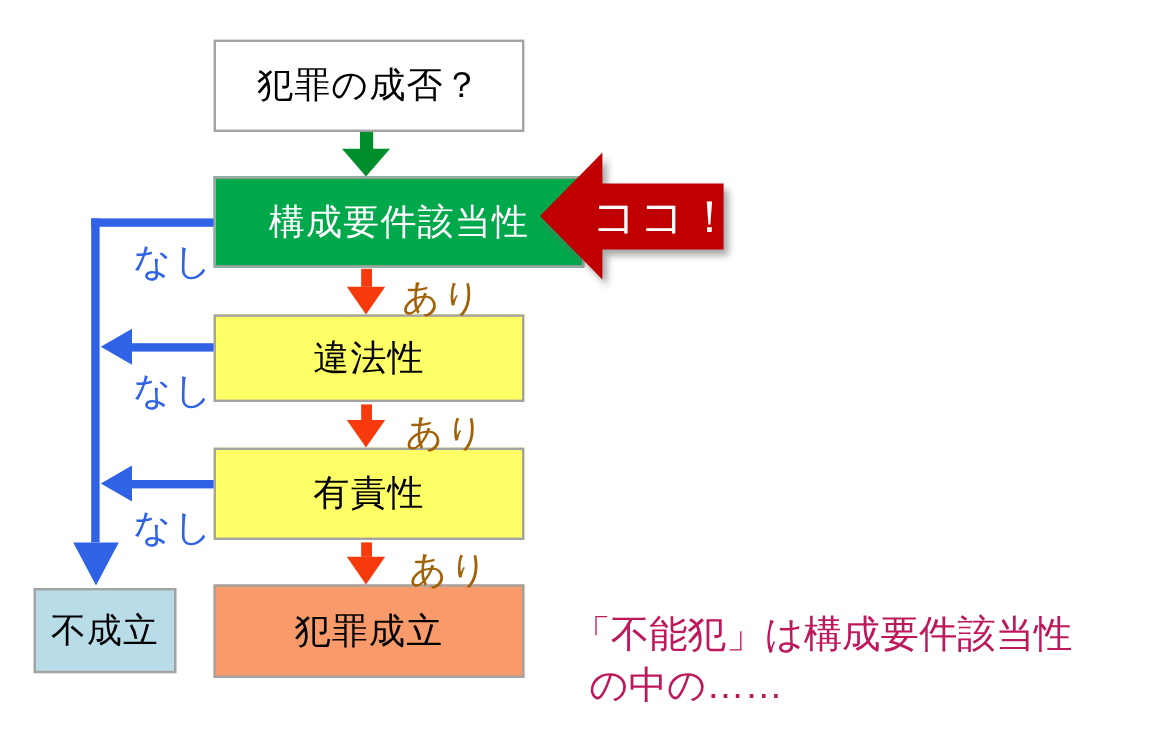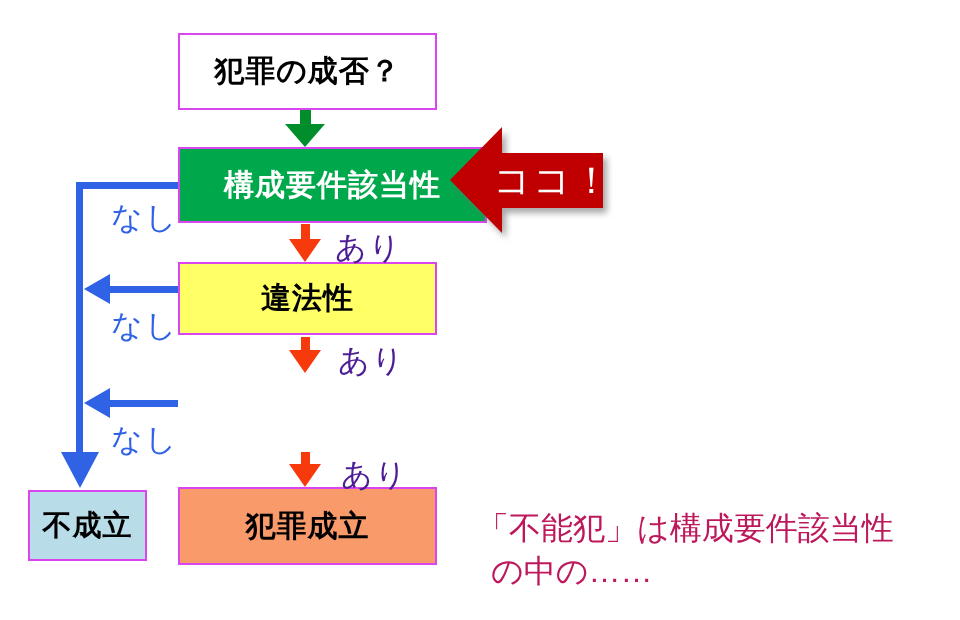--- a/index.html
+++ b/index.html
@@ -1,23 +1,23 @@
 <!DOCTYPE html>
 <html><head>
 <meta charset="utf-8">
 <style>
   html,body { margin:0; padding:0; background:#ffffff; }
   .canvas {
     position:relative; width:960px; height:620px; background:#ffffff; overflow:hidden;
     font-family:"Liberation Sans","DejaVu Sans",sans-serif;
   }
   .box {
-    position:absolute; box-sizing:border-box; border:2px solid #d946ef;
+    position:absolute; box-sizing:border-box; border:2px solid #a3a3a3;
     display:flex; align-items:center; justify-content:center;
-    font-weight:700; color:#000; font-size:30px; letter-spacing:1px;
+    font-weight:400; color:#000; font-size:30px; letter-spacing:1px;
   }
   .box-question   { left:178px; top:33px;  width:259px; height:77px; background:#ffffff; }
   .box-tatbestand { left:178px; top:147px; width:309px; height:76px; background:#00A84C; color:#ffffff; }
   .box-illegality { left:178px; top:262px; width:259px; height:73px; background:#FFFF66; }
   .box-culpability{ left:178px; top:373px; width:259px; height:77px; background:#FFFF66; }
   .box-crime      { left:178px; top:487px; width:259px; height:78px; background:#F99A6A; }
   .box-nocrime    { left:28px;  top:490px; width:119px; height:71px; background:#B8DCE8; font-size:29px; }
 
   .seg { position:absolute; }
   .tri { position:absolute; width:0; height:0; }
@@ -38,21 +38,21 @@
   .bl-h1 { left:76px; top:182px; width:102px; height:7px; }
   .bl-v  { left:76px; top:182px; width:7px;  height:270px; }
   .bl-down-head { left:61px; top:452px; border-left:19px solid transparent; border-right:19px solid transparent; border-top:36px solid #2F62E5; }
   .bl-h2 { left:108px; top:286px; width:70px; height:7px; }
   .bl-h2-head { left:84px; top:274px; border-top:15px solid transparent; border-bottom:15px solid transparent; border-right:26px solid #2F62E5; }
   .bl-h3 { left:108px; top:400px; width:70px; height:7px; }
   .bl-h3-head { left:84px; top:388px; border-top:15px solid transparent; border-bottom:15px solid transparent; border-right:26px solid #2F62E5; }
 
   .lbl { position:absolute; font-size:31px; letter-spacing:2px; white-space:nowrap; }
   .lbl-no  { color:#2F62E5; }
-  .lbl-yes { color:#4c1d95; }
+  .lbl-yes { color:#a16207; }
   .no1 { left:111px; top:197px; }
   .no2 { left:111px; top:305px; }
   .no3 { left:111px; top:419px; }
   .yes1 { left:335px; top:227px; }
   .yes2 { left:338px; top:340px; }
   .yes3 { left:341px; top:454px; }
 
   
   .callout-svg { position:absolute; left:443px; top:118px; }
   .callout-label {
@@ -65,20 +65,21 @@
   .note .line2 { margin-left:14px; }
 </style>
 </head>
 <body>
 
 <div class="canvas">
 
   <div class="box box-question">犯罪の成否？</div>
   <div class="box box-tatbestand">構成要件該当性</div>
   <div class="box box-illegality">違法性</div>
+  <div class="box box-culpability">有責性</div>
   <div class="box box-nocrime">不成立</div>
   <div class="box box-crime">犯罪成立</div>
 
   <div class="seg ga-stem"></div>
   <div class="tri ga-head"></div>
 
   <div class="seg ra-stem ra1-stem"></div>
   <div class="tri ra-head ra1-head"></div>
   <div class="seg ra-stem ra2-stem"></div>
   <div class="tri ra-head ra2-head"></div>

